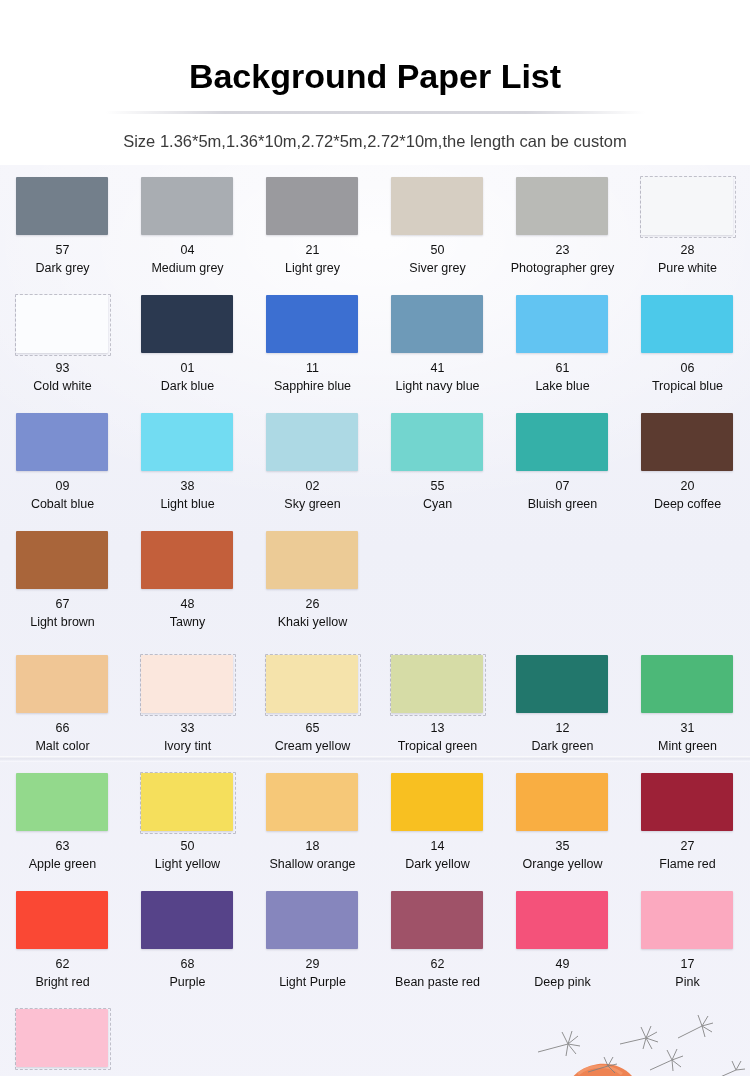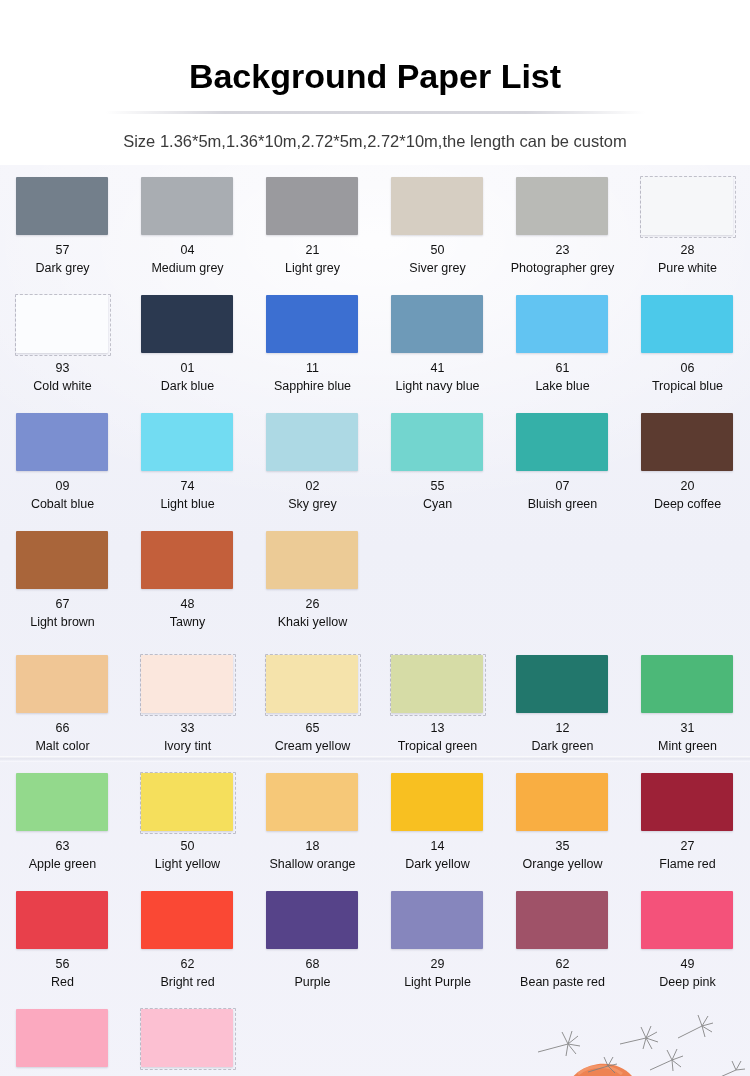--- a/index.html
+++ b/index.html
@@ -288,30 +288,30 @@
             <div class="chip" style="background: rgb(123, 143, 208);"></div>
           </div>
           <div class="chip-code">09</div>
           <div class="chip-name">Cobalt blue</div>
         </div>
         <div class="cell">
           <div class="chip-wrap">
             <div class="chip-edge" style="opacity: 0;"></div>
             <div class="chip" style="background: rgb(114, 220, 242);"></div>
           </div>
-          <div class="chip-code">74</div>
+          <div class="chip-code">38</div>
           <div class="chip-name">Light blue</div>
         </div>
         <div class="cell">
           <div class="chip-wrap">
             <div class="chip-edge" style="opacity: 0;"></div>
             <div class="chip" style="background: rgb(173, 217, 228);"></div>
           </div>
           <div class="chip-code">02</div>
-          <div class="chip-name">Sky grey</div>
+          <div class="chip-name">Sky green</div>
         </div>
         <div class="cell">
           <div class="chip-wrap">
             <div class="chip-edge" style="opacity: 0;"></div>
             <div class="chip" style="background: rgb(115, 213, 207);"></div>
           </div>
           <div class="chip-code">55</div>
           <div class="chip-name">Cyan</div>
         </div>
         <div class="cell">
@@ -447,28 +447,20 @@
           <div class="chip-code">35</div>
           <div class="chip-name">Orange yellow</div>
         </div>
         <div class="cell">
           <div class="chip-wrap">
             <div class="chip-edge" style="opacity: 0;"></div>
             <div class="chip" style="background: rgb(157, 33, 55);"></div>
           </div>
           <div class="chip-code">27</div>
           <div class="chip-name">Flame red</div>
-        </div>
-        <div class="cell">
-          <div class="chip-wrap">
-            <div class="chip-edge" style="opacity: 0;"></div>
-            <div class="chip" style="background: rgb(232, 64, 75);"></div>
-          </div>
-          <div class="chip-code">56</div>
-          <div class="chip-name">Red</div>
         </div>
         <div class="cell">
           <div class="chip-wrap">
             <div class="chip-edge" style="opacity: 0;"></div>
             <div class="chip" style="background: rgb(250, 72, 52);"></div>
           </div>
           <div class="chip-code">62</div>
           <div class="chip-name">Bright red</div>
         </div>
         <div class="cell">

